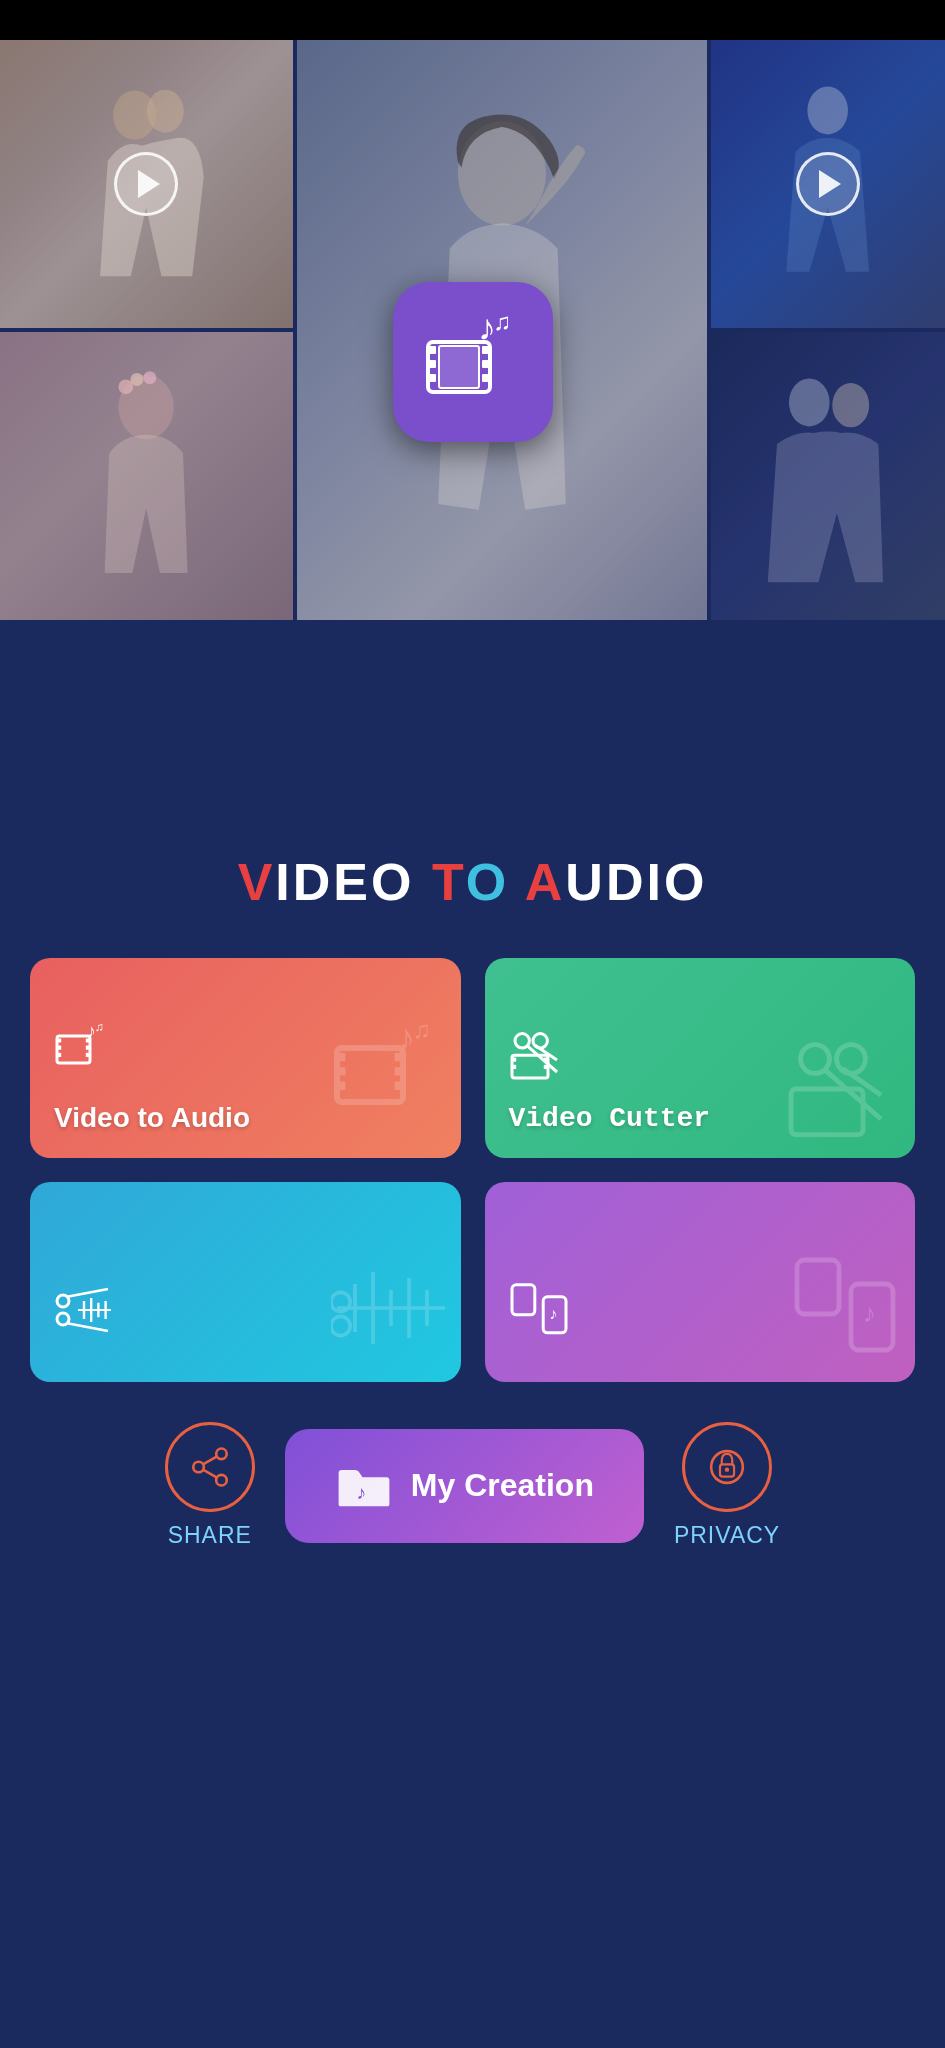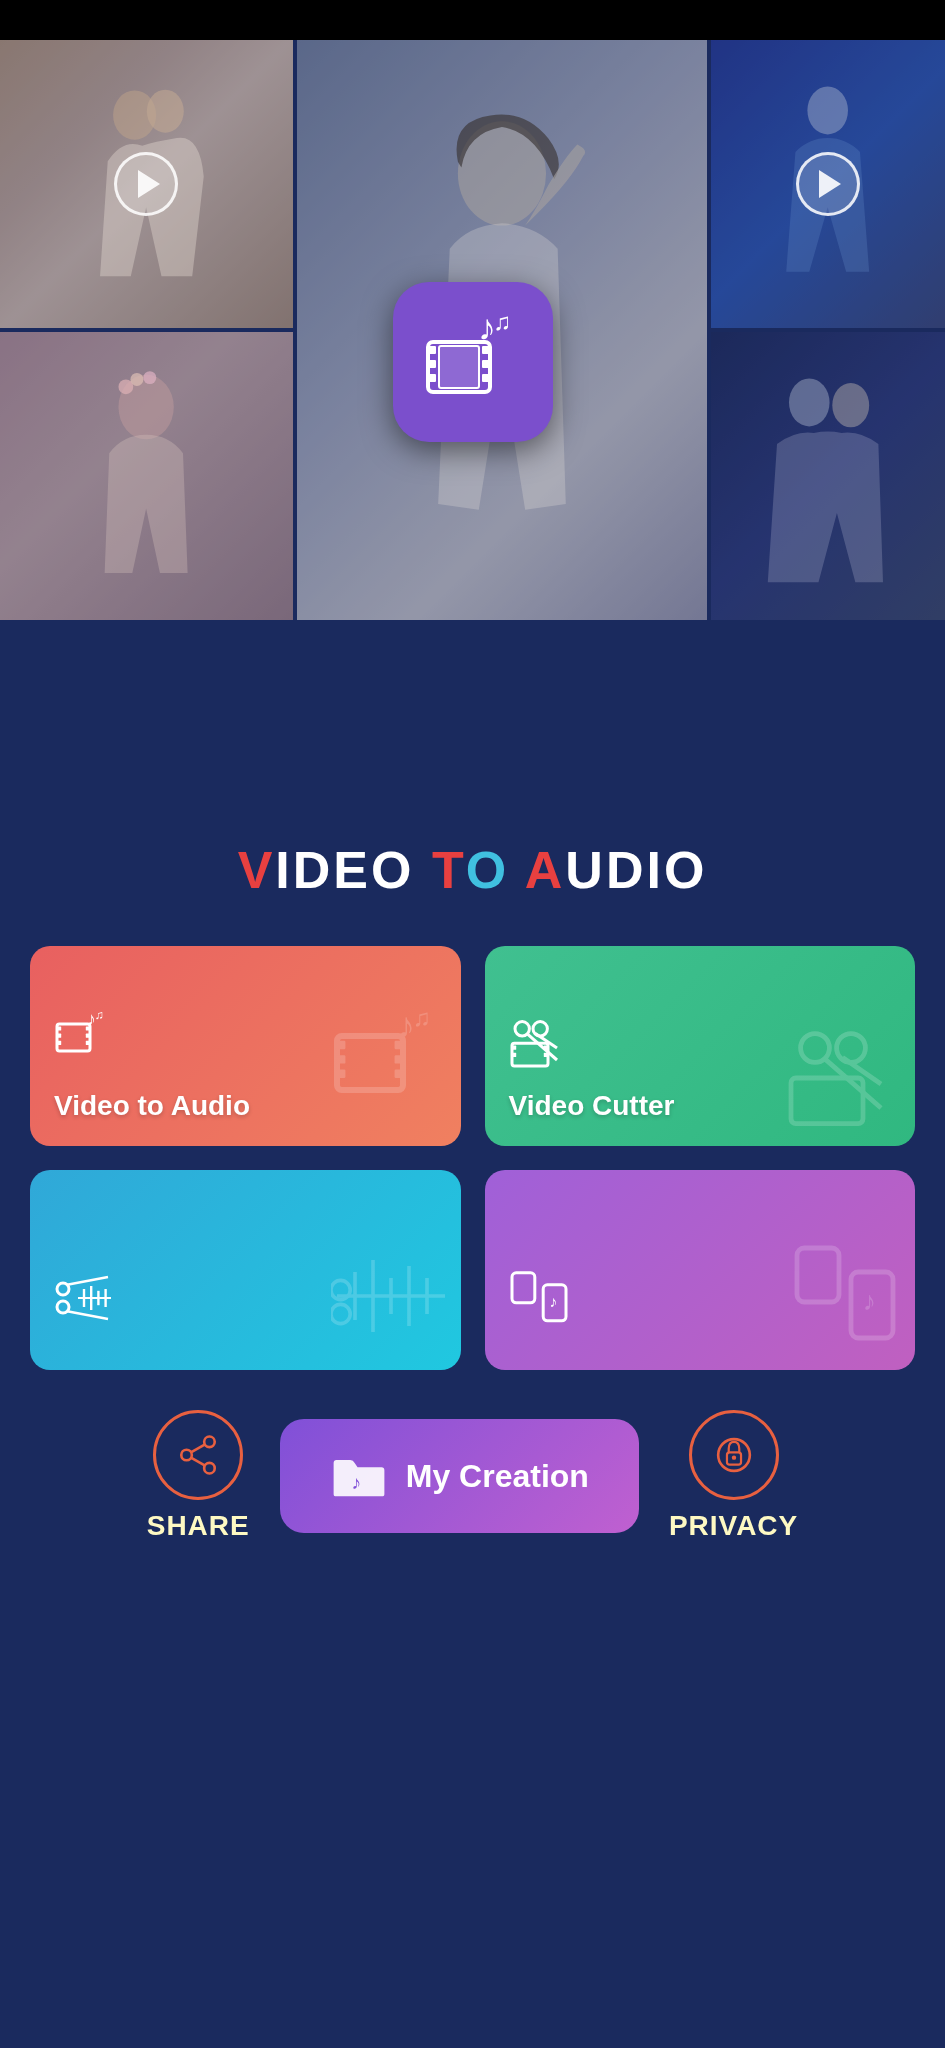--- a/index.html
+++ b/index.html
@@ -142,21 +142,21 @@
     }
 
     .app-icon-container svg {
       width: 100px;
       height: 100px;
     }
 
     
     .main-content {
       background: #1a2a5e;
-      padding: 4px 30px 60px;
+      padding: 16px 30px 60px;
       position: relative;
     }
 
     
     .app-title {
       text-align: center;
       font-size: 52px;
       font-weight: 900;
       letter-spacing: 3px;
       padding: 220px 0 50px;
@@ -191,20 +191,21 @@
       flex-direction: column;
       justify-content: flex-end;
     }
 
     .card-video-audio {
       background: linear-gradient(135deg, #e86060 0%, #f08060 100%);
     }
 
     .card-video-cutter {
       background: linear-gradient(135deg, #40c090 0%, #30b880 100%);
+      font-family: Liberation Mono, monospace;
     }
 
     .card-audio-cutter {
       background: linear-gradient(135deg, #30a8d8 0%, #20c8e0 100%);
     }
 
     .card-audio-merger {
       background: linear-gradient(135deg, #a060d8 0%, #c060c0 100%);
     }
 
@@ -256,23 +257,23 @@
       height: 90px;
       border-radius: 50%;
       border: 3px solid #e86040;
       display: flex;
       align-items: center;
       justify-content: center;
       background: transparent;
     }
 
     .action-label {
-      font-size: 28px;
-      font-weight: 700;
-      color: #fef9c3;
+      font-size: 23px;
+      font-weight: 400;
+      color: #7dd3fc;
       letter-spacing: 1px;
     }
 
     
     .my-creation-btn {
       background: linear-gradient(135deg, #8050d8 0%, #c060d0 100%);
       border-radius: 24px;
       padding: 28px 50px;
       display: flex;
       align-items: center;

